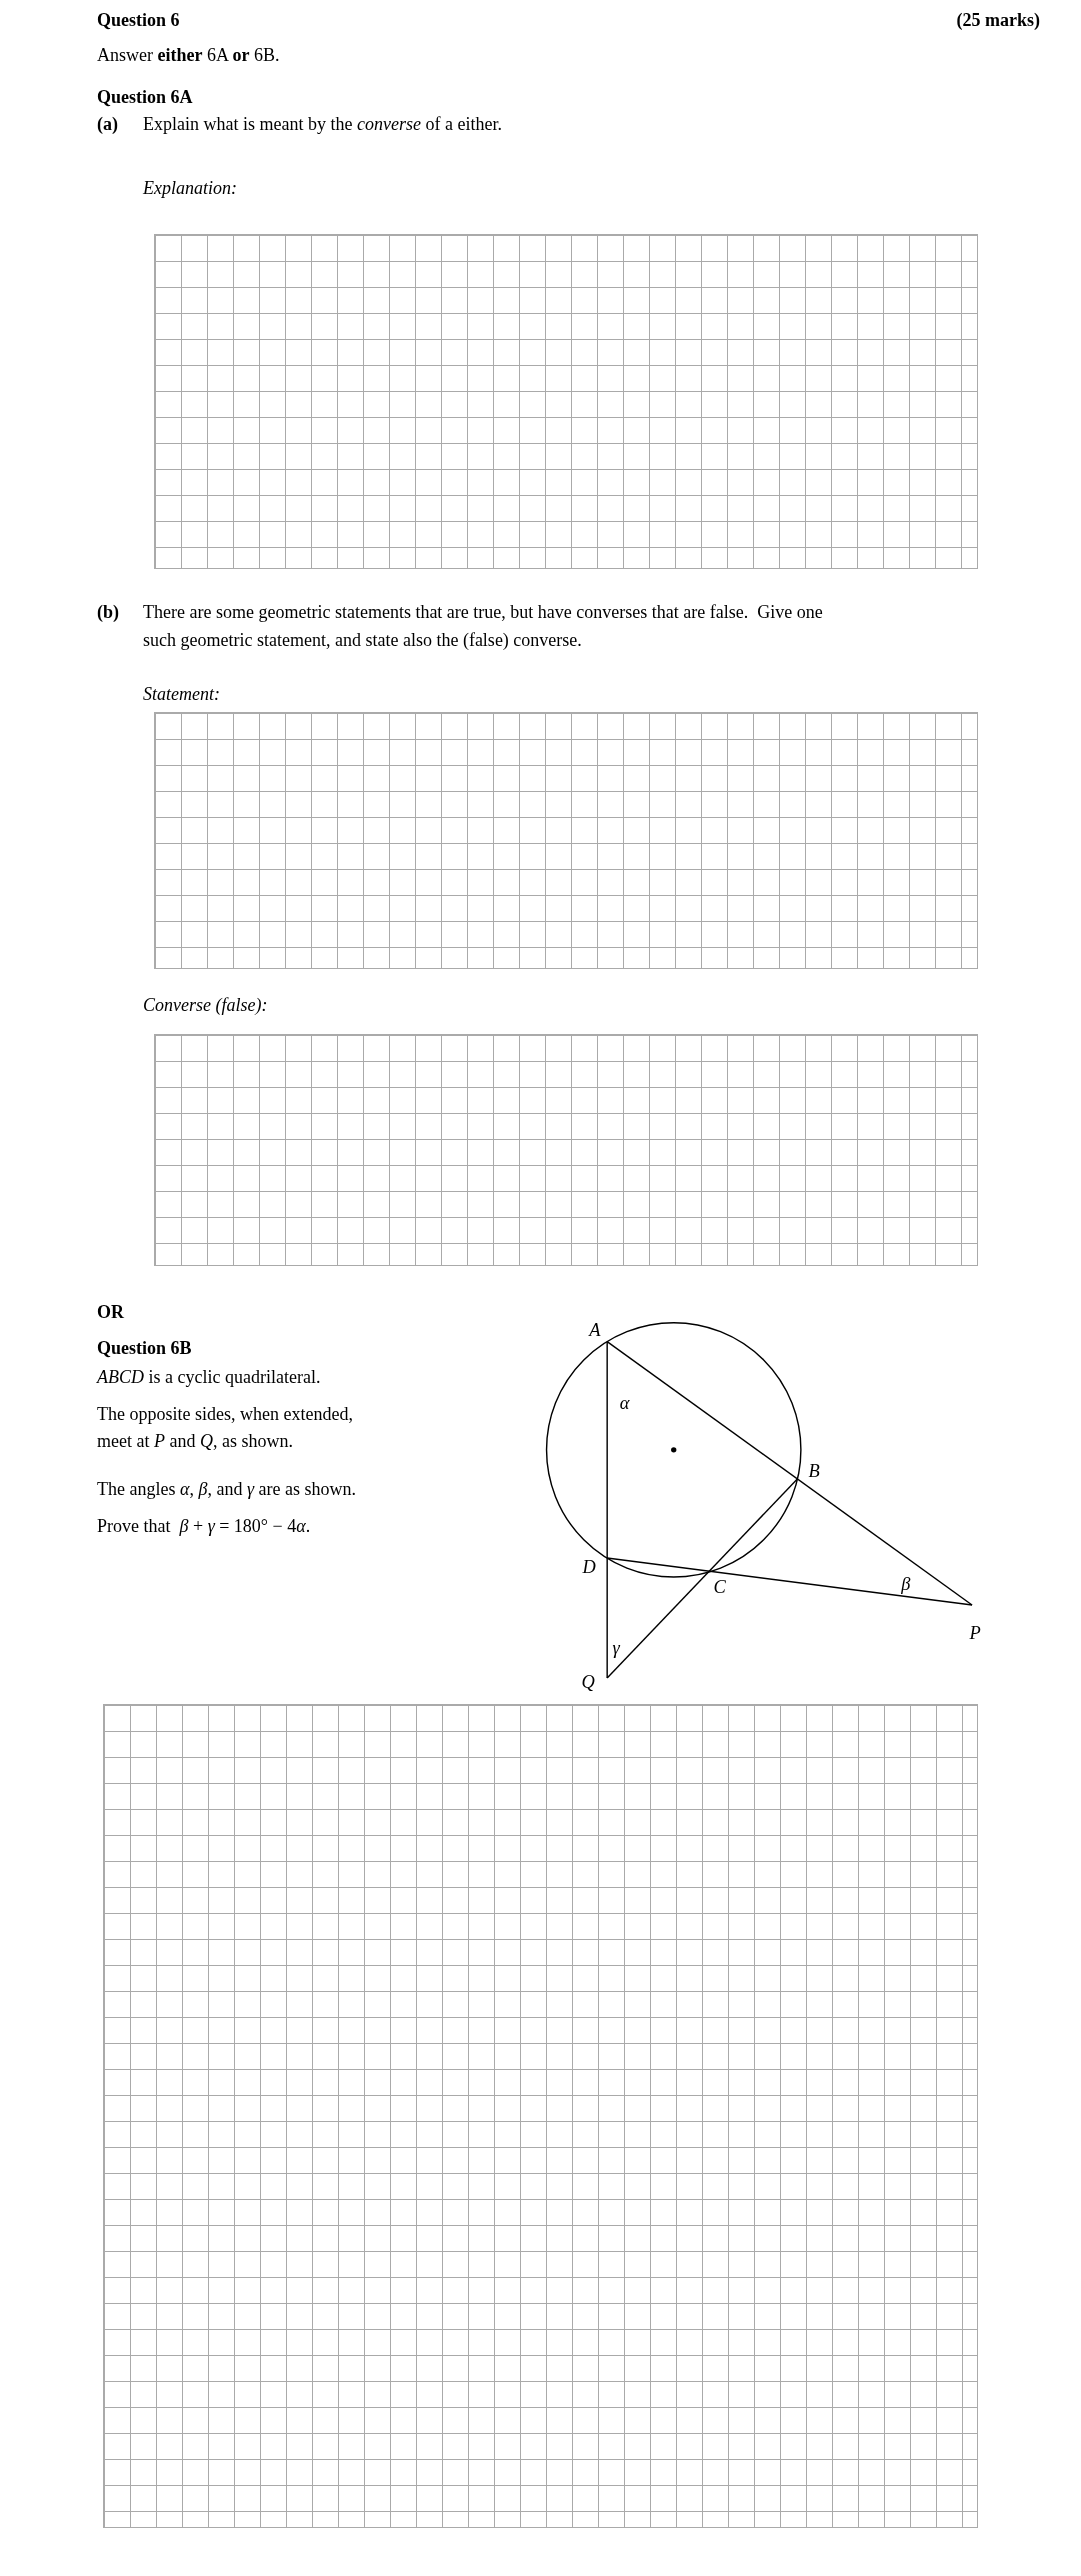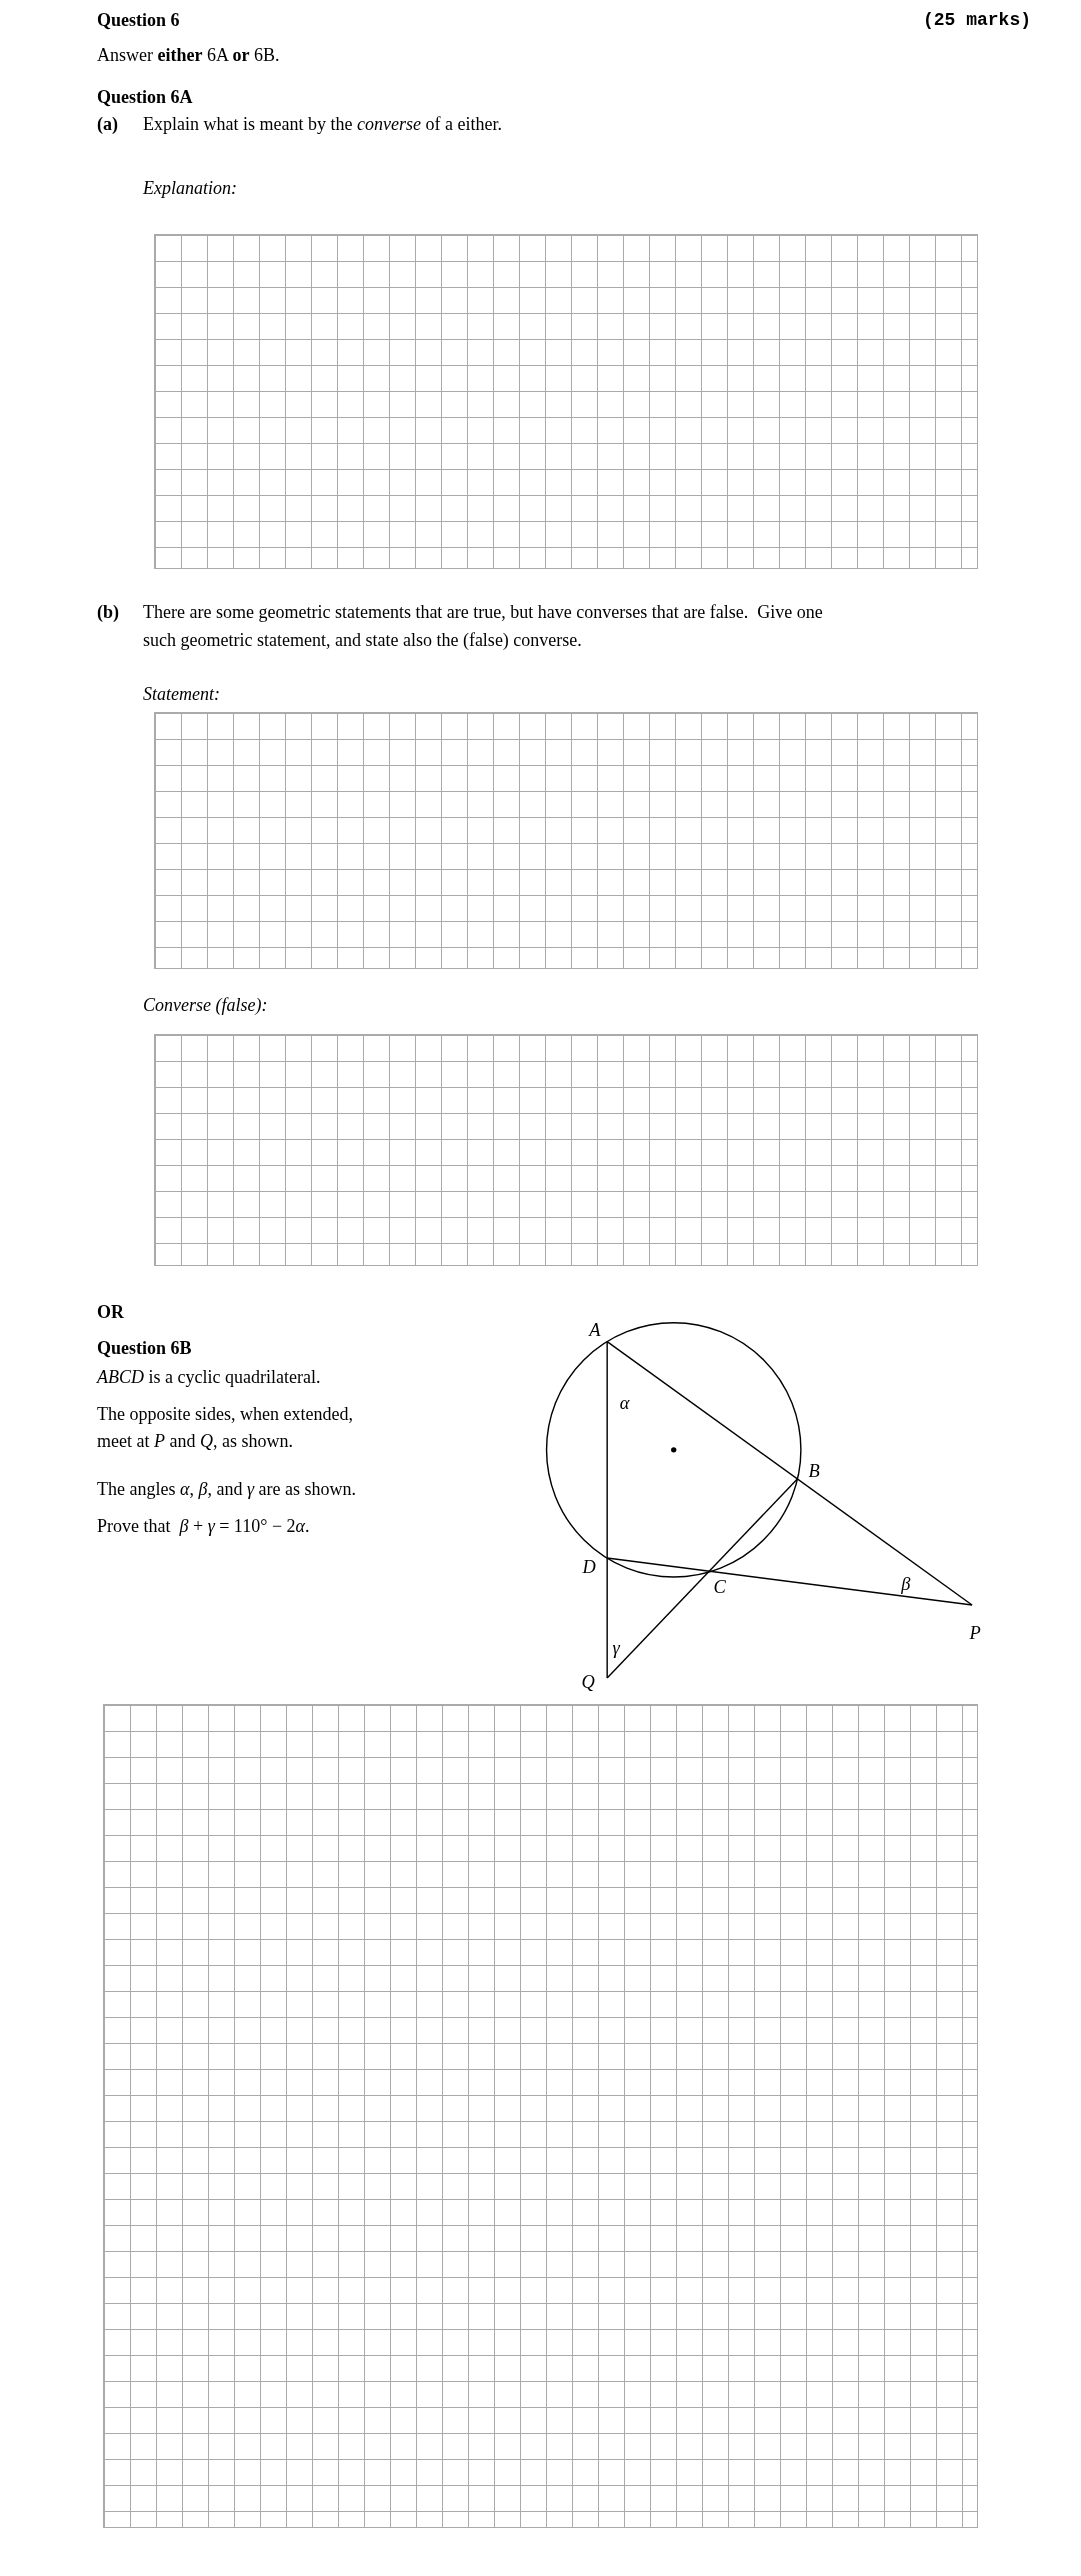--- a/index.html
+++ b/index.html
@@ -1,21 +1,21 @@
 <!DOCTYPE html>
 <html style="font-size:9.5px"><head>
 <meta charset="utf-8">
 <style>
   html,body{margin:0;padding:0;background:#fff;}
   .page{position:relative;width:1081px;height:2576px;background:#ffffff;
         font-family:"Liberation Serif", serif;color:#000;overflow:hidden;padding-left:44px;}
   .t{position:absolute;font-size:18px;line-height:27px;white-space:pre;}
   .b{font-weight:bold;}
   .i{font-style:italic;}
-  .right{right:94px;text-align:right;font-family:Liberation Mono, monospace;}
+  .right{right:85px;text-align:right;}
   .answer-grid{position:absolute;box-sizing:border-box;}
   svg text{font-family:"Liberation Serif", serif;font-style:italic;font-size:31px;fill:#000;}
 </style>
 </head>
 <body>
 
 <div class="page">
 
   <div class="t b" style="left:97px;top:7.1px">Question 6</div>
   <div class="t b right" style="top:7.1px">(25 marks)</div>
@@ -37,21 +37,21 @@
 
   <div class="t i" style="left:143px;top:992px">Converse (false):</div>
 
   <div class="t b" style="left:97px;top:1299px">OR</div>
   <div class="t b" style="left:97px;top:1335px">Question 6B</div>
 
   <div class="t" style="left:97px;top:1364px"><span class="i">ABCD</span><span> is a cyclic quadrilateral.</span></div>
   <div class="t" style="left:97px;top:1401px">The opposite sides, when extended,</div>
   <div class="t" style="left:97px;top:1428px"><span>meet at </span><span class="i">P</span><span> and </span><span class="i">Q</span><span>, as shown.</span></div>
   <div class="t" style="left:97px;top:1476px"><span>The angles </span><span class="i">α</span><span>, </span><span class="i">β</span><span>, and </span><span class="i">γ</span><span> are as shown.</span></div>
-  <div class="t" style="left:97px;top:1513px"><span>Prove that  </span><span class="i">β</span><span> + </span><span class="i">γ</span><span> = 110° − 2</span><span class="i">α</span><span>.</span></div>
+  <div class="t" style="left:97px;top:1513px"><span>Prove that  </span><span class="i">β</span><span> + </span><span class="i">γ</span><span> = 180° − 4</span><span class="i">α</span><span>.</span></div>
 
   <svg id="diagram" style="position:absolute;left:523px;top:1290px;width:494px;height:416px" viewBox="880 2170 830 700" xmlns="http://www.w3.org/2000/svg">
       <circle cx="1133" cy="2439" r="214" fill="none" stroke="#000000" stroke-width="2.4"></circle>
       <circle cx="1133" cy="2439" r="4.5" fill="#000000"></circle>
       <line x1="1021" y1="2257" x2="1021" y2="2823" stroke="#000000" stroke-width="2.4"></line>
       <line x1="1021" y1="2257" x2="1635" y2="2700" stroke="#000000" stroke-width="2.4"></line>
       <line x1="1021" y1="2621" x2="1635" y2="2700" stroke="#000000" stroke-width="2.4"></line>
       <line x1="1021" y1="2823" x2="1341" y2="2488" stroke="#000000" stroke-width="2.4"></line>
       <text x="1010" y="2247" text-anchor="end">A</text>
       <text x="1360" y="2484" text-anchor="start">B</text>

